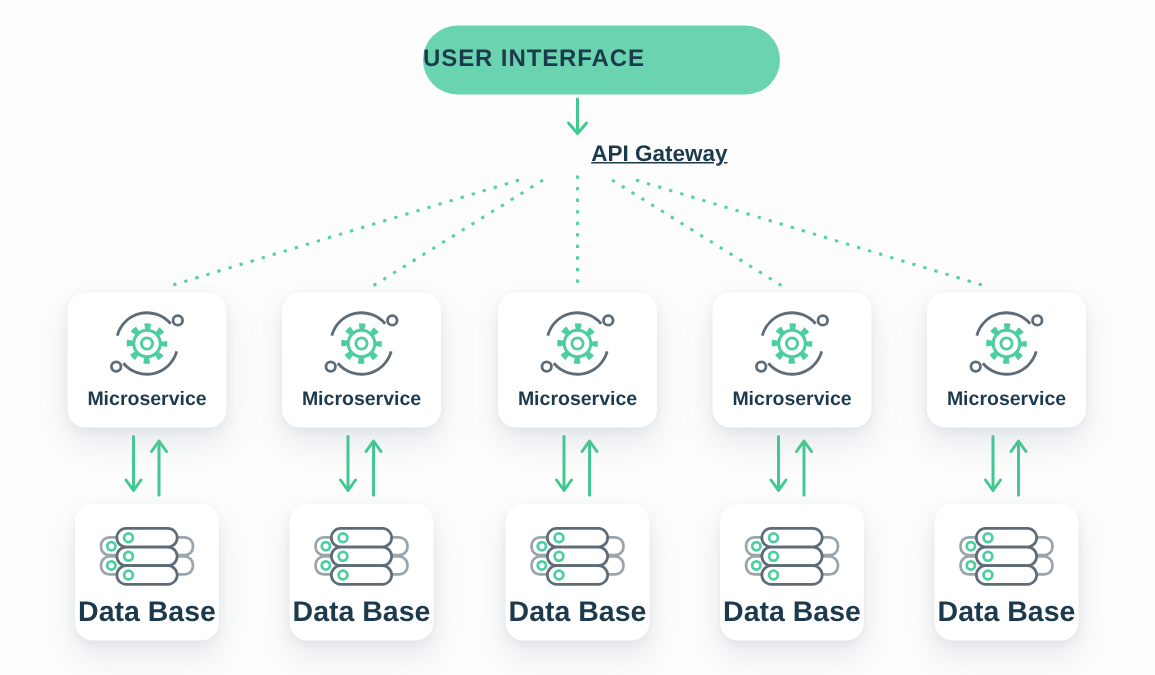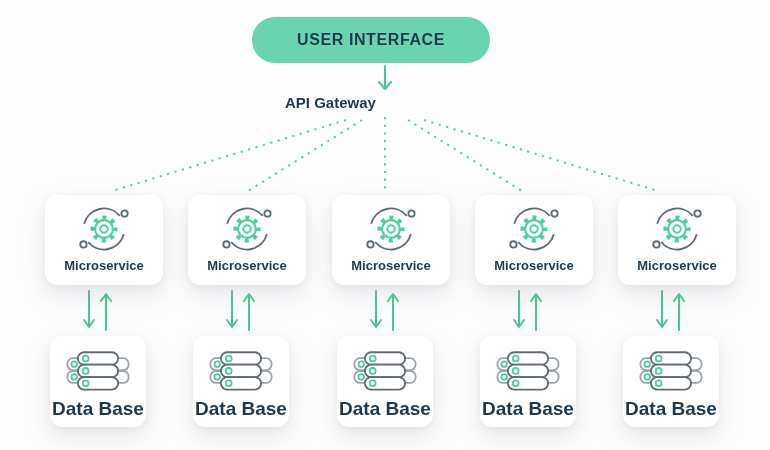--- a/index.html
+++ b/index.html
@@ -2,40 +2,40 @@
 <html style="--bg: #fdfdfd; --mint: #6ad4b0; --navy: #1d3a4d; --arrow-green: #41ca90; --dot-green: #55d2a2; --gear-green: #4ccf9e; --slate: #5e6b78; --light-slate: #9aa5ae;"><head>
 <meta charset="utf-8">
 <style>
   html,body{margin:0;padding:0;background:#fdfdfd;}
   .canvas{
     position:relative;width:770px;height:450px;overflow:hidden;
     background:var(--bg,#fdfdfd);
     font-family:"Liberation Sans","DejaVu Sans",sans-serif;
   }
   .pill{
-    position:absolute;left:252px;top:17px;width:238px;height:46px;
+    position:absolute;left:282px;top:17px;width:238px;height:46px;
     background:var(--mint,#6ad4b0);border-radius:23px;
-    display:flex;align-items:center;justify-content:center;
+    display:flex;align-items:center;
   }
   .pill span{
     color:var(--navy,#1d3a4d);font-size:16px;font-weight:bold;letter-spacing:.6px;
   }
   .gateway{
-    position:absolute;left:285px;top:94px;width:200px;text-align:left;
-    color:var(--navy,#1d3a4d);font-size:15px;font-weight:bold;
+    position:absolute;left:285px;top:94px;width:200px;text-align:right;
+    color:var(--navy,#1d3a4d);font-size:15px;font-weight:bold;text-decoration:underline;
   }
   .overlay{position:absolute;left:0;top:0;width:770px;height:450px;pointer-events:none;}
   .dotted{stroke:var(--dot-green,#55d2a2);stroke-width:2;stroke-dasharray:2.2 5.5;fill:none;}
   .garrow{stroke:var(--arrow-green,#41ca90);stroke-width:2;fill:none;stroke-linecap:round;stroke-linejoin:round;}
   .card{
     position:absolute;background:#fff;border-radius:12px;
     box-shadow:0 10px 22px rgba(146,160,175,.22),0 2px 6px rgba(146,160,175,.12);
     display:flex;flex-direction:column;align-items:center;
   }
-  .ms-card{top:195px;width:118px;height:90px;}
+  .ms-card{top:195px;width:106px;height:90px;}
   .db-card{top:336px;width:96px;height:91px;}
   .ms-card .label{margin-top:1px;font-size:13px;font-weight:bold;color:var(--navy,#1d3a4d);}
   .db-card .label{margin-top:7px;font-size:19px;font-weight:bold;color:var(--navy,#1d3a4d);}
   .ms-icon{margin-top:6px;width:56px;height:56px;display:block;}
   .db-icon{margin-top:15px;width:64px;height:40px;display:block;}
   .arc{stroke:var(--slate,#5e6b78);stroke-width:2;fill:none;}
   .arc-dot{stroke:var(--slate,#5e6b78);stroke-width:2;fill:#fff;}
   .teeth{stroke:var(--gear-green,#4ccf9e);stroke-width:5;fill:none;stroke-dasharray:4.2 5.22;stroke-dashoffset:2;}
   .gearbody{stroke:var(--gear-green,#4ccf9e);stroke-width:2.2;fill:#fff;}
   .gearhole{stroke:var(--gear-green,#4ccf9e);stroke-width:2;fill:none;}

